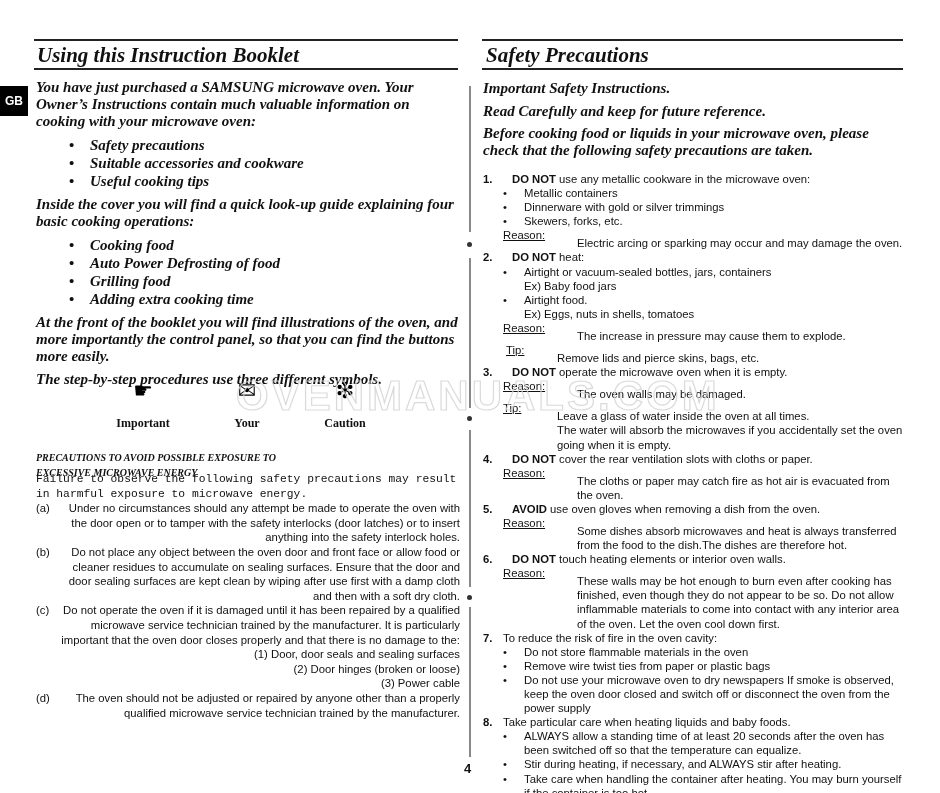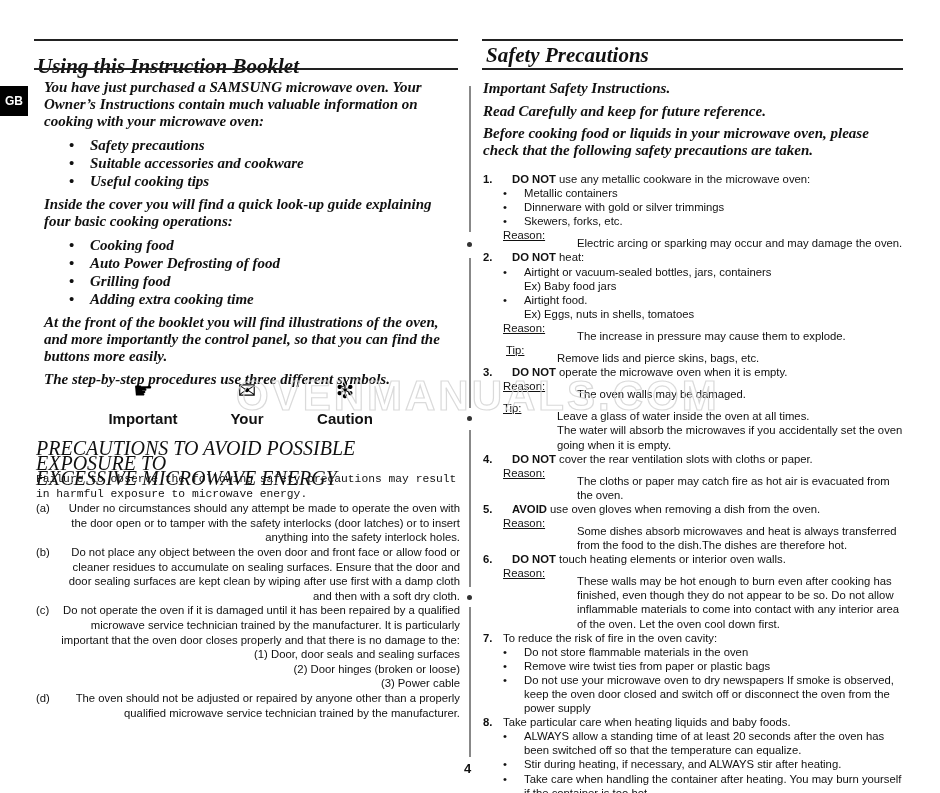--- a/index.html
+++ b/index.html
@@ -8,31 +8,31 @@
     .rule { position: absolute; height: 2px; background: #222; }
     .title { position: absolute; font-family: "Liberation Serif", serif; font-style: italic; font-weight: bold; font-size: 21px; line-height: 26px; }
 
     .gb-tab { position: absolute; left: 0; top: 86px; width: 28px; height: 30px; background: #000; color: #fff;
       font-family: "Liberation Sans", sans-serif; font-weight: bold; font-size: 12px; display: flex; align-items: center; justify-content: center; }
 
     .divider-seg { position: absolute; left: 469px; width: 2px; background: #888; }
     .divider-dot { position: absolute; left: 467px; width: 5px; height: 5px; border-radius: 50%; background: #333; }
 
     .left-col { position: absolute; left: 36px; top: 79px; width: 424px; }
-    .intro { font-family: "Liberation Serif", serif; font-style: italic; font-weight: bold; font-size: 15px; line-height: 17px; margin: 0 0 6px 8px; }
+    .intro { font-family: "Liberation Serif", serif; font-style: italic; font-weight: bold; font-size: 15px; line-height: 17px; margin: 0 0 6px 0; }
     .blist { list-style: none; margin: 0 0 6px 0; padding: 0; }
     .blist li { font-family: "Liberation Serif", serif; font-style: italic; font-weight: bold; font-size: 15px; line-height: 18px; position: relative; padding-left: 54px; }
     .blist li::before { content: "•"; position: absolute; left: 33px; font-style: normal; }
 
     .symbols { position: absolute; left: 100px; top: 378px; width: 300px; height: 55px; }
     .sym { position: absolute; text-align: center; width: 90px; }
     .sym .glyph { height: 26px; font-size: 22px; line-height: 26px; color: #000; }
-    .sym .lbl { font-family: Liberation Sans, sans-serif; font-weight: bold; font-size: 15px; margin-top: 6px; }
-
-    .prec-title { position: absolute; left: 36px; top: 441px; width: 424px; font-family: "Liberation Serif", serif; font-style: italic; font-weight: normal; font-size: 20px; line-height: 15px; }
+    .sym .lbl { font-family: Liberation Serif, serif; font-weight: bold; font-size: 12px; margin-top: 12px; }
+
+    .prec-title { position: absolute; left: 36px; top: 450px; width: 424px; font-family: "Liberation Serif", serif; font-style: italic; font-weight: bold; font-size: 10px; line-height: 15px; }
     .prec-body { position: absolute; left: 36px; top: 472px; width: 424px; font-family: "Liberation Sans", sans-serif; font-size: 11.3px; line-height: 14.6px; }
     .prec-body p { margin: 0; font-family: Liberation Mono, monospace; }
     .lettered { display: flex; }
     .lettered .k { width: 21px; flex: none; }
     .lettered .v { flex: 1; text-align: right; }
 
     .right-col { position: absolute; left: 483px; top: 80px; width: 425px; }
     .r-intro { font-family: "Liberation Serif", serif; font-style: italic; font-weight: bold; font-size: 15px; line-height: 16.5px; margin: 0 0 6px 0; }
 
     .items { position: absolute; left: 483px; top: 172px; width: 425px; font-family: "Liberation Sans", sans-serif; font-size: 11.3px; line-height: 14.1px; }
@@ -50,21 +50,21 @@
 
     .page-num { position: absolute; left: 464px; top: 761px; font-family: "Liberation Sans", sans-serif; font-weight: bold; font-size: 13px; }
 
     .watermark { position: absolute; left: 236px; top: 372px; font-family: "Liberation Sans", sans-serif; font-weight: bold; font-size: 42px;
       letter-spacing: 3px; color: transparent; -webkit-text-stroke: 1.2px #d4d4d4; pointer-events: none; opacity: 0.85; }
   </style>
 </head>
 <body>
 
 <div class="rule" style="left:34px; top:39px; width:424px;"></div>
-<div class="title" style="left:37px; top:53px;">Using this Instruction Booklet</div>
+<div class="title" style="left:37px; top:42px;">Using this Instruction Booklet</div>
 <div class="rule" style="left:34px; top:68px; width:424px;"></div>
 
 <div class="rule" style="left:482px; top:39px; width:421px;"></div>
 <div class="title" style="left:486px; top:42px;">Safety Precautions</div>
 <div class="rule" style="left:482px; top:68px; width:421px;"></div>
 
 <div class="gb-tab">GB</div>
 
 <div class="divider-seg" style="top:86px; height:146px;"></div>
 <div class="divider-dot" style="top:242px;"></div>

